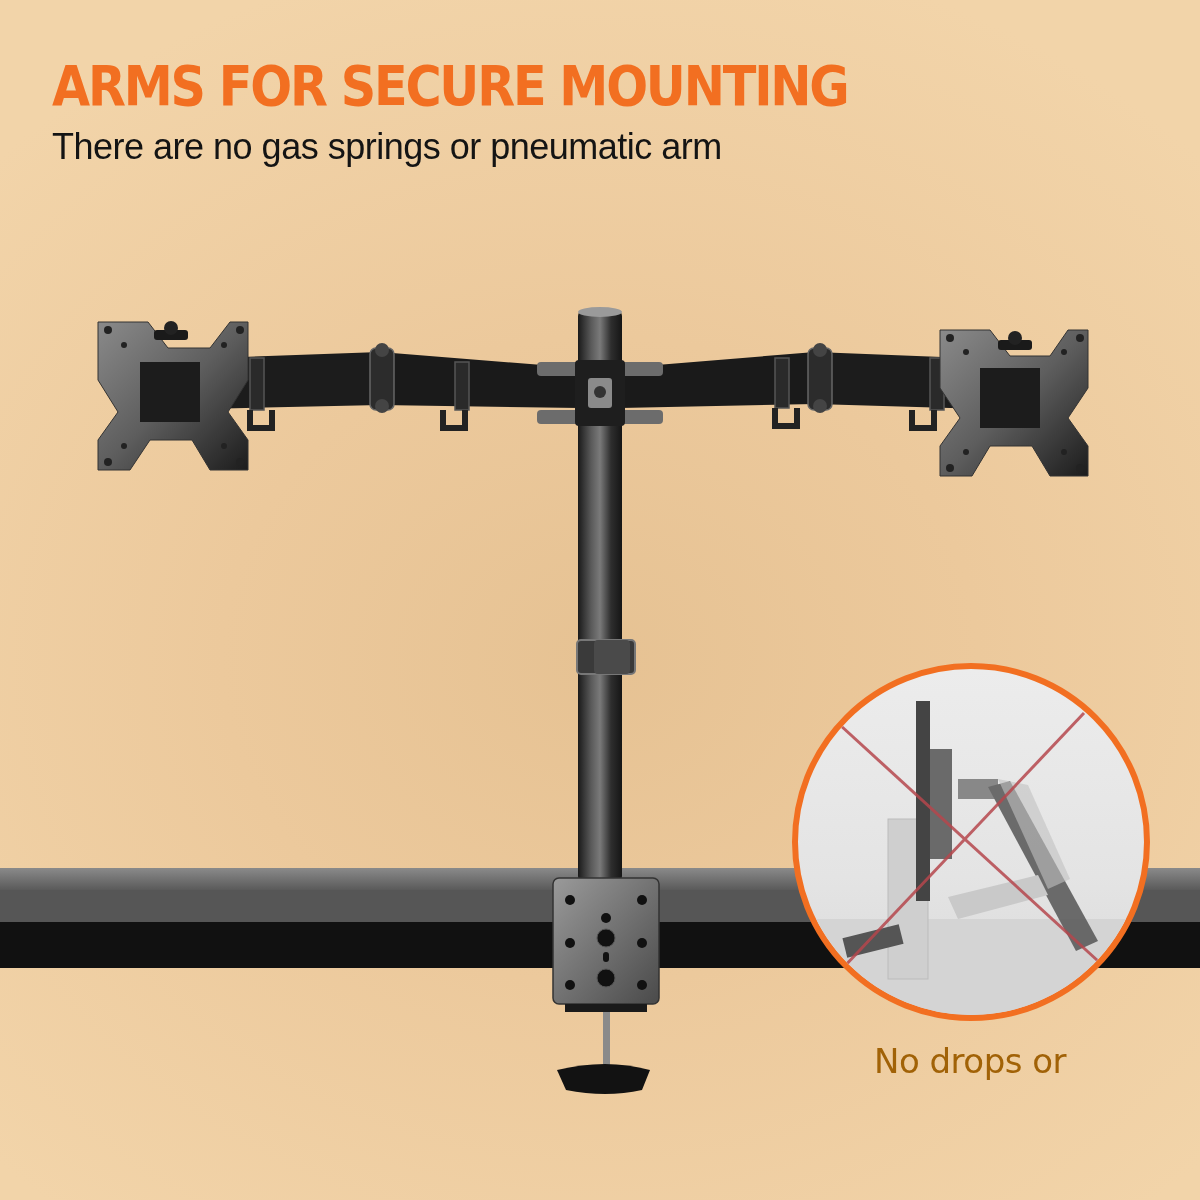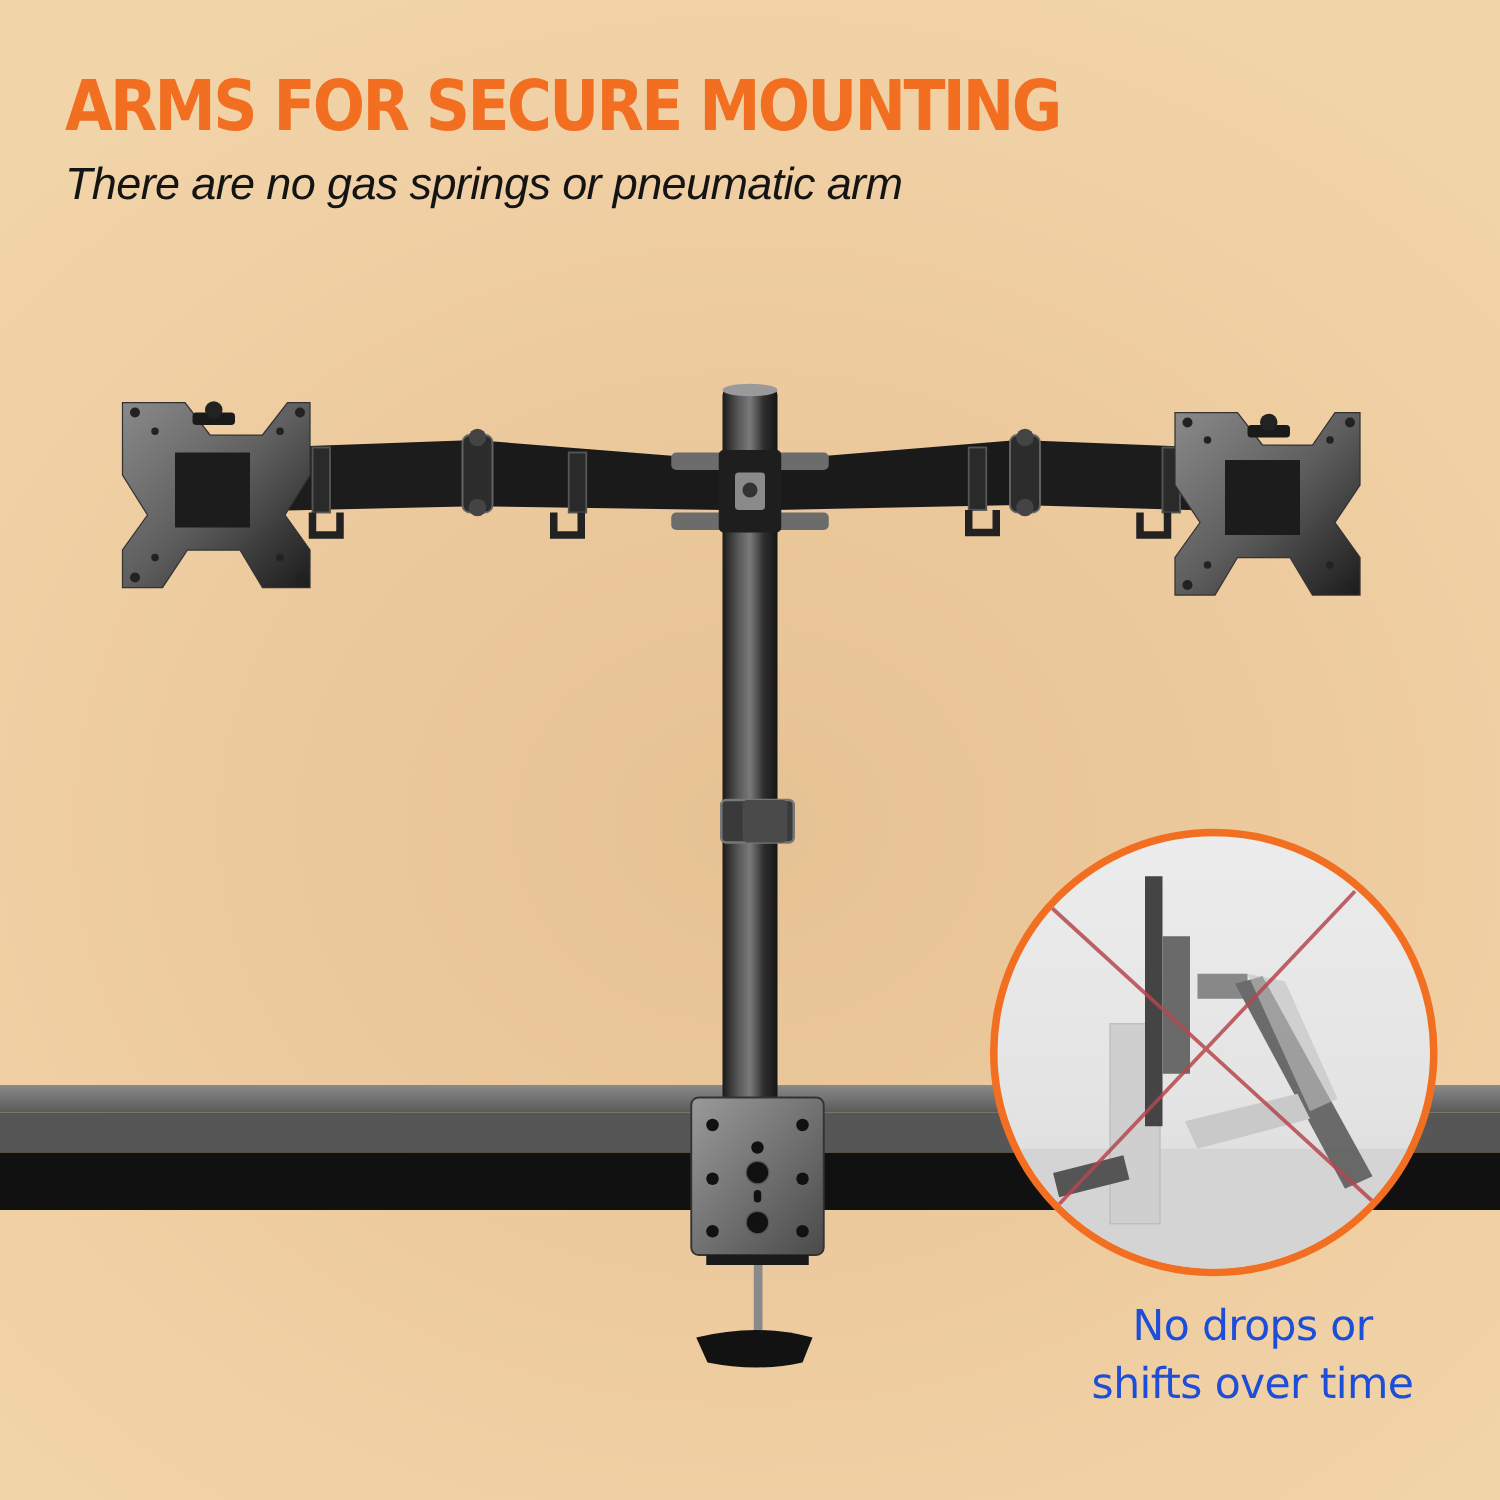--- a/index.html
+++ b/index.html
@@ -14,31 +14,31 @@
     font-size: 56px; letter-spacing: -2.5px; line-height: 1;
     color: #f26f21; white-space: nowrap;
     transform: scaleX(0.88); transform-origin: left top;
   }
   .subtext {
     position: absolute; left: 52px; top: 124px; width: 800px;
     font-family: "Liberation Sans", sans-serif;
     font-size: 36px; line-height: 46px; color: #141414;
     letter-spacing: -0.5px;
   }
-  .subtext span { display: block; font-style: italic; }
+  .subtext span { display: block; }
   .product { position: absolute; left: 0; top: 0; width: 1200px; height: 1200px; }
   .inset-circle {
     position: absolute; left: 792px; top: 663px; width: 346px; height: 346px;
     border-radius: 50%; border: 6px solid #f26f21; overflow: hidden;
     background: linear-gradient(180deg, #ececec 0%, #e4e4e4 60%, #d8d8d8 100%);
   }
   .inset-caption {
-    position: absolute; left: 852px; top: 1038px; width: 300px;
+    position: absolute; left: 820px; top: 1038px; width: 300px;
     text-align: center; font-family: "DejaVu Sans", sans-serif;
-    font-size: 34px; line-height: 46px; color: #1d4ed8; letter-spacing: -0.5px;
+    font-size: 34px; line-height: 46px; color: #a16207; letter-spacing: -0.5px;
   }
   .inset-caption span { display: block; }
 </style>
 </head>
 <body>
 
 <div class="headline">ARMS FOR SECURE MOUNTING</div>
 <div class="subtext">
   <span>There are no gas springs or pneumatic arm</span>
 </div>
@@ -184,14 +184,13 @@
 
     <g stroke="#b5474d" stroke-width="3" opacity="0.85">
       <line x1="42" y1="56" x2="300" y2="292"></line>
       <line x1="286" y1="44" x2="44" y2="300"></line>
     </g>
   </svg>
 </div>
 
 <div class="inset-caption">
   <span>No drops or</span>
-  <span>shifts over time</span>
 </div>
 
 </body></html>

